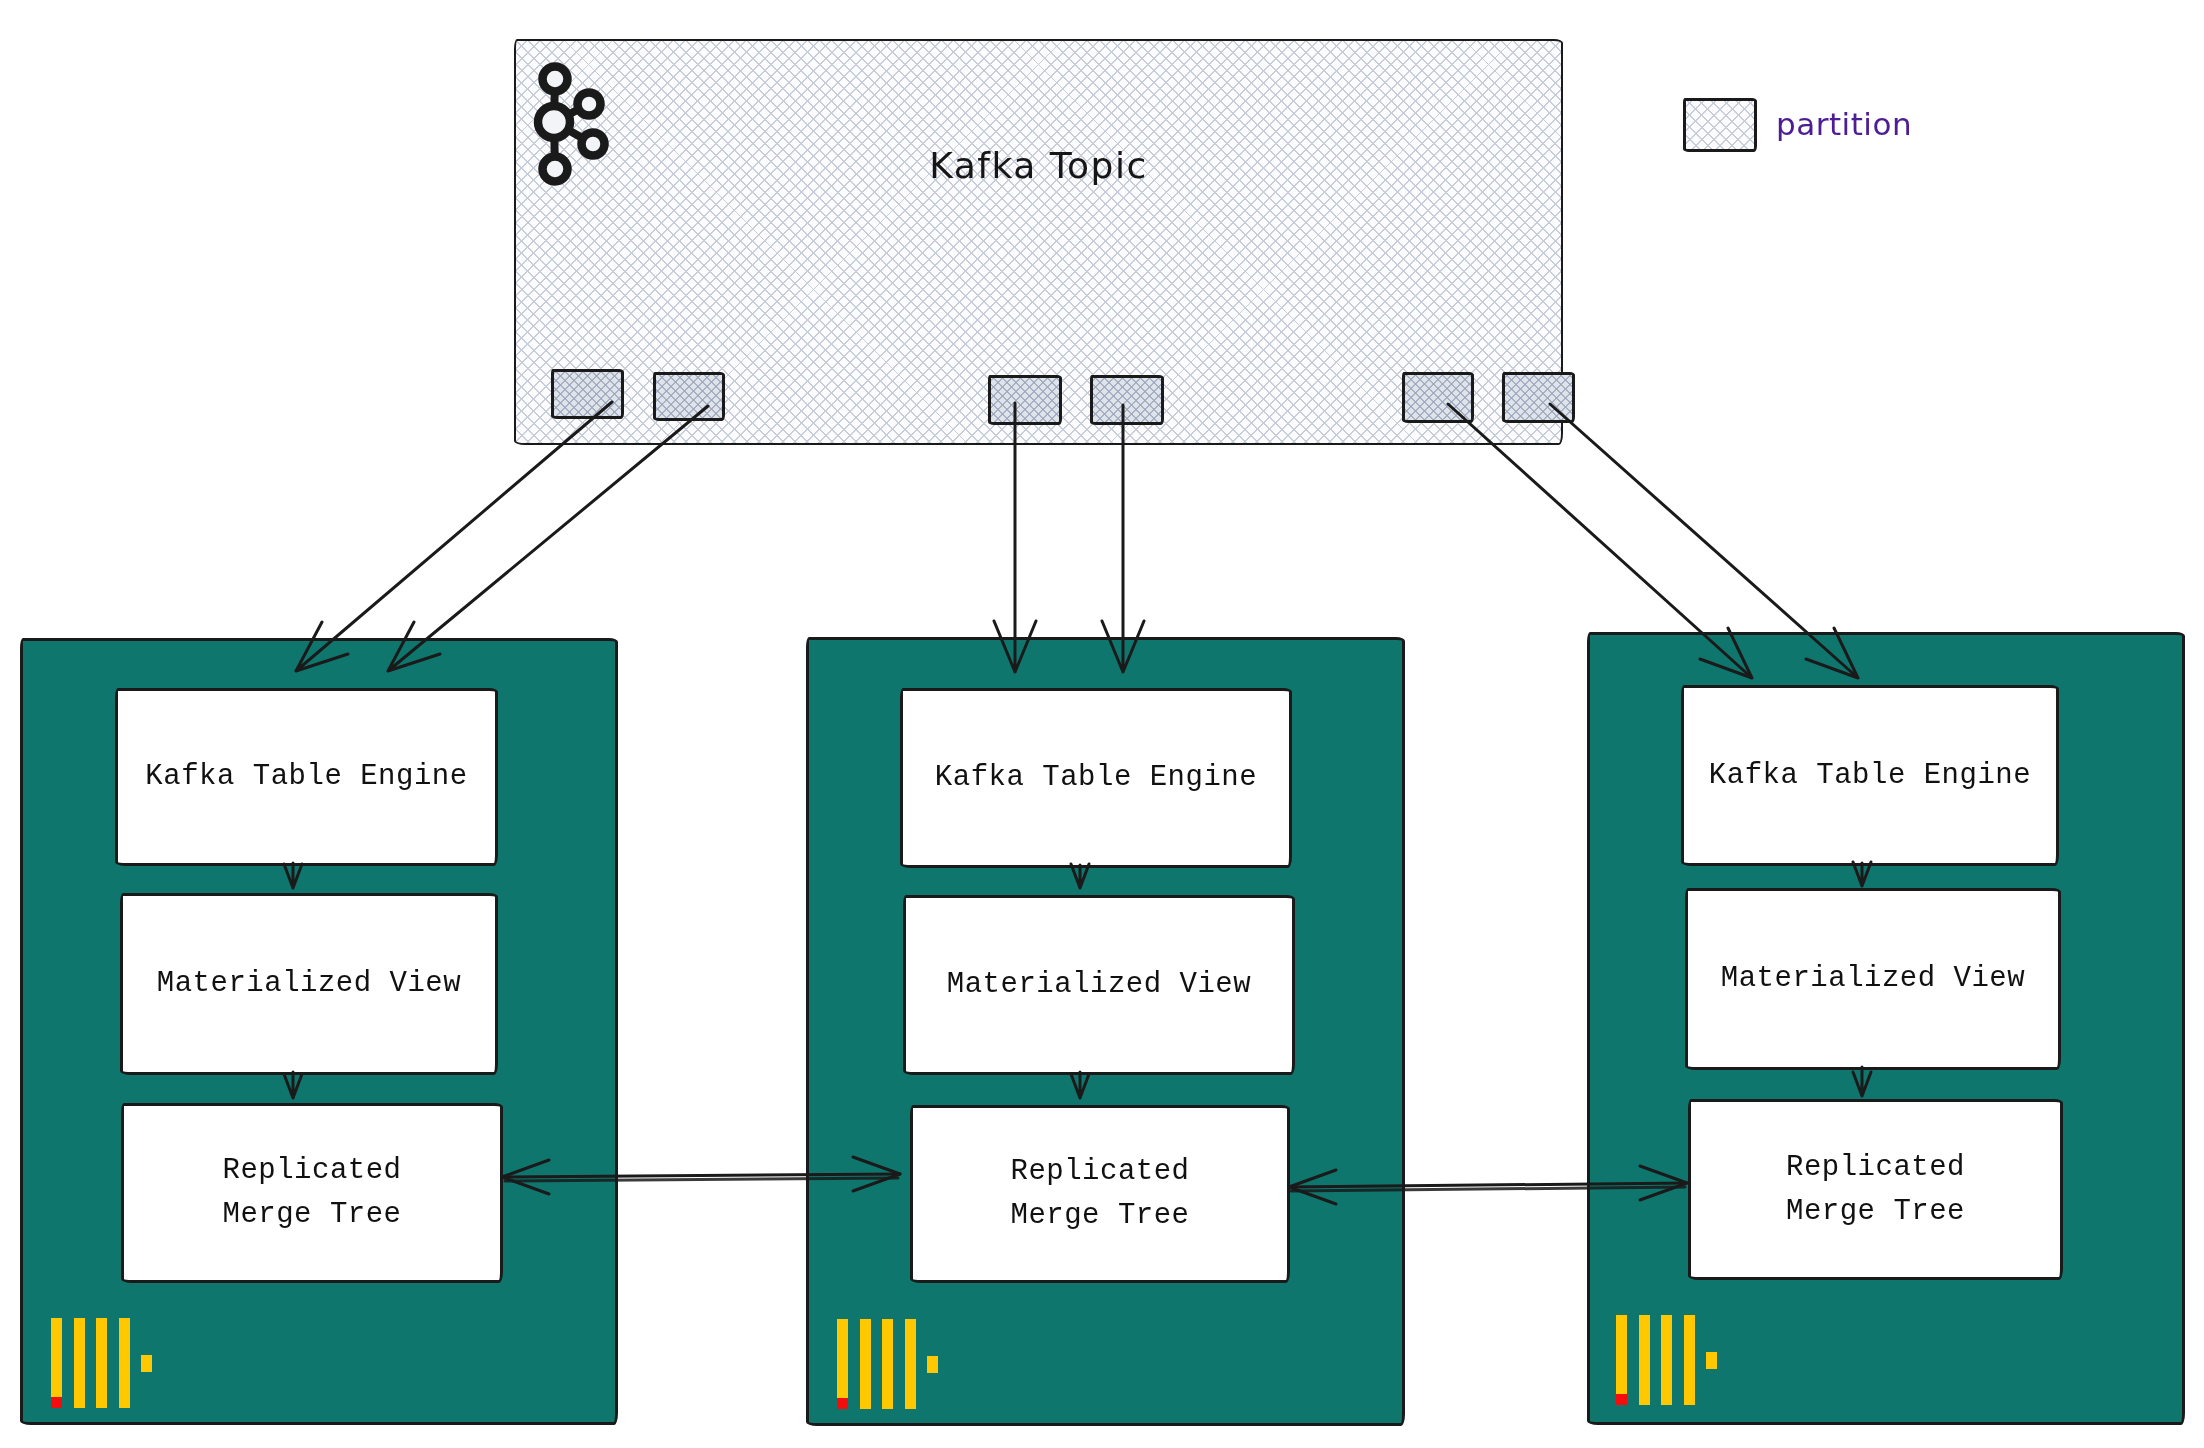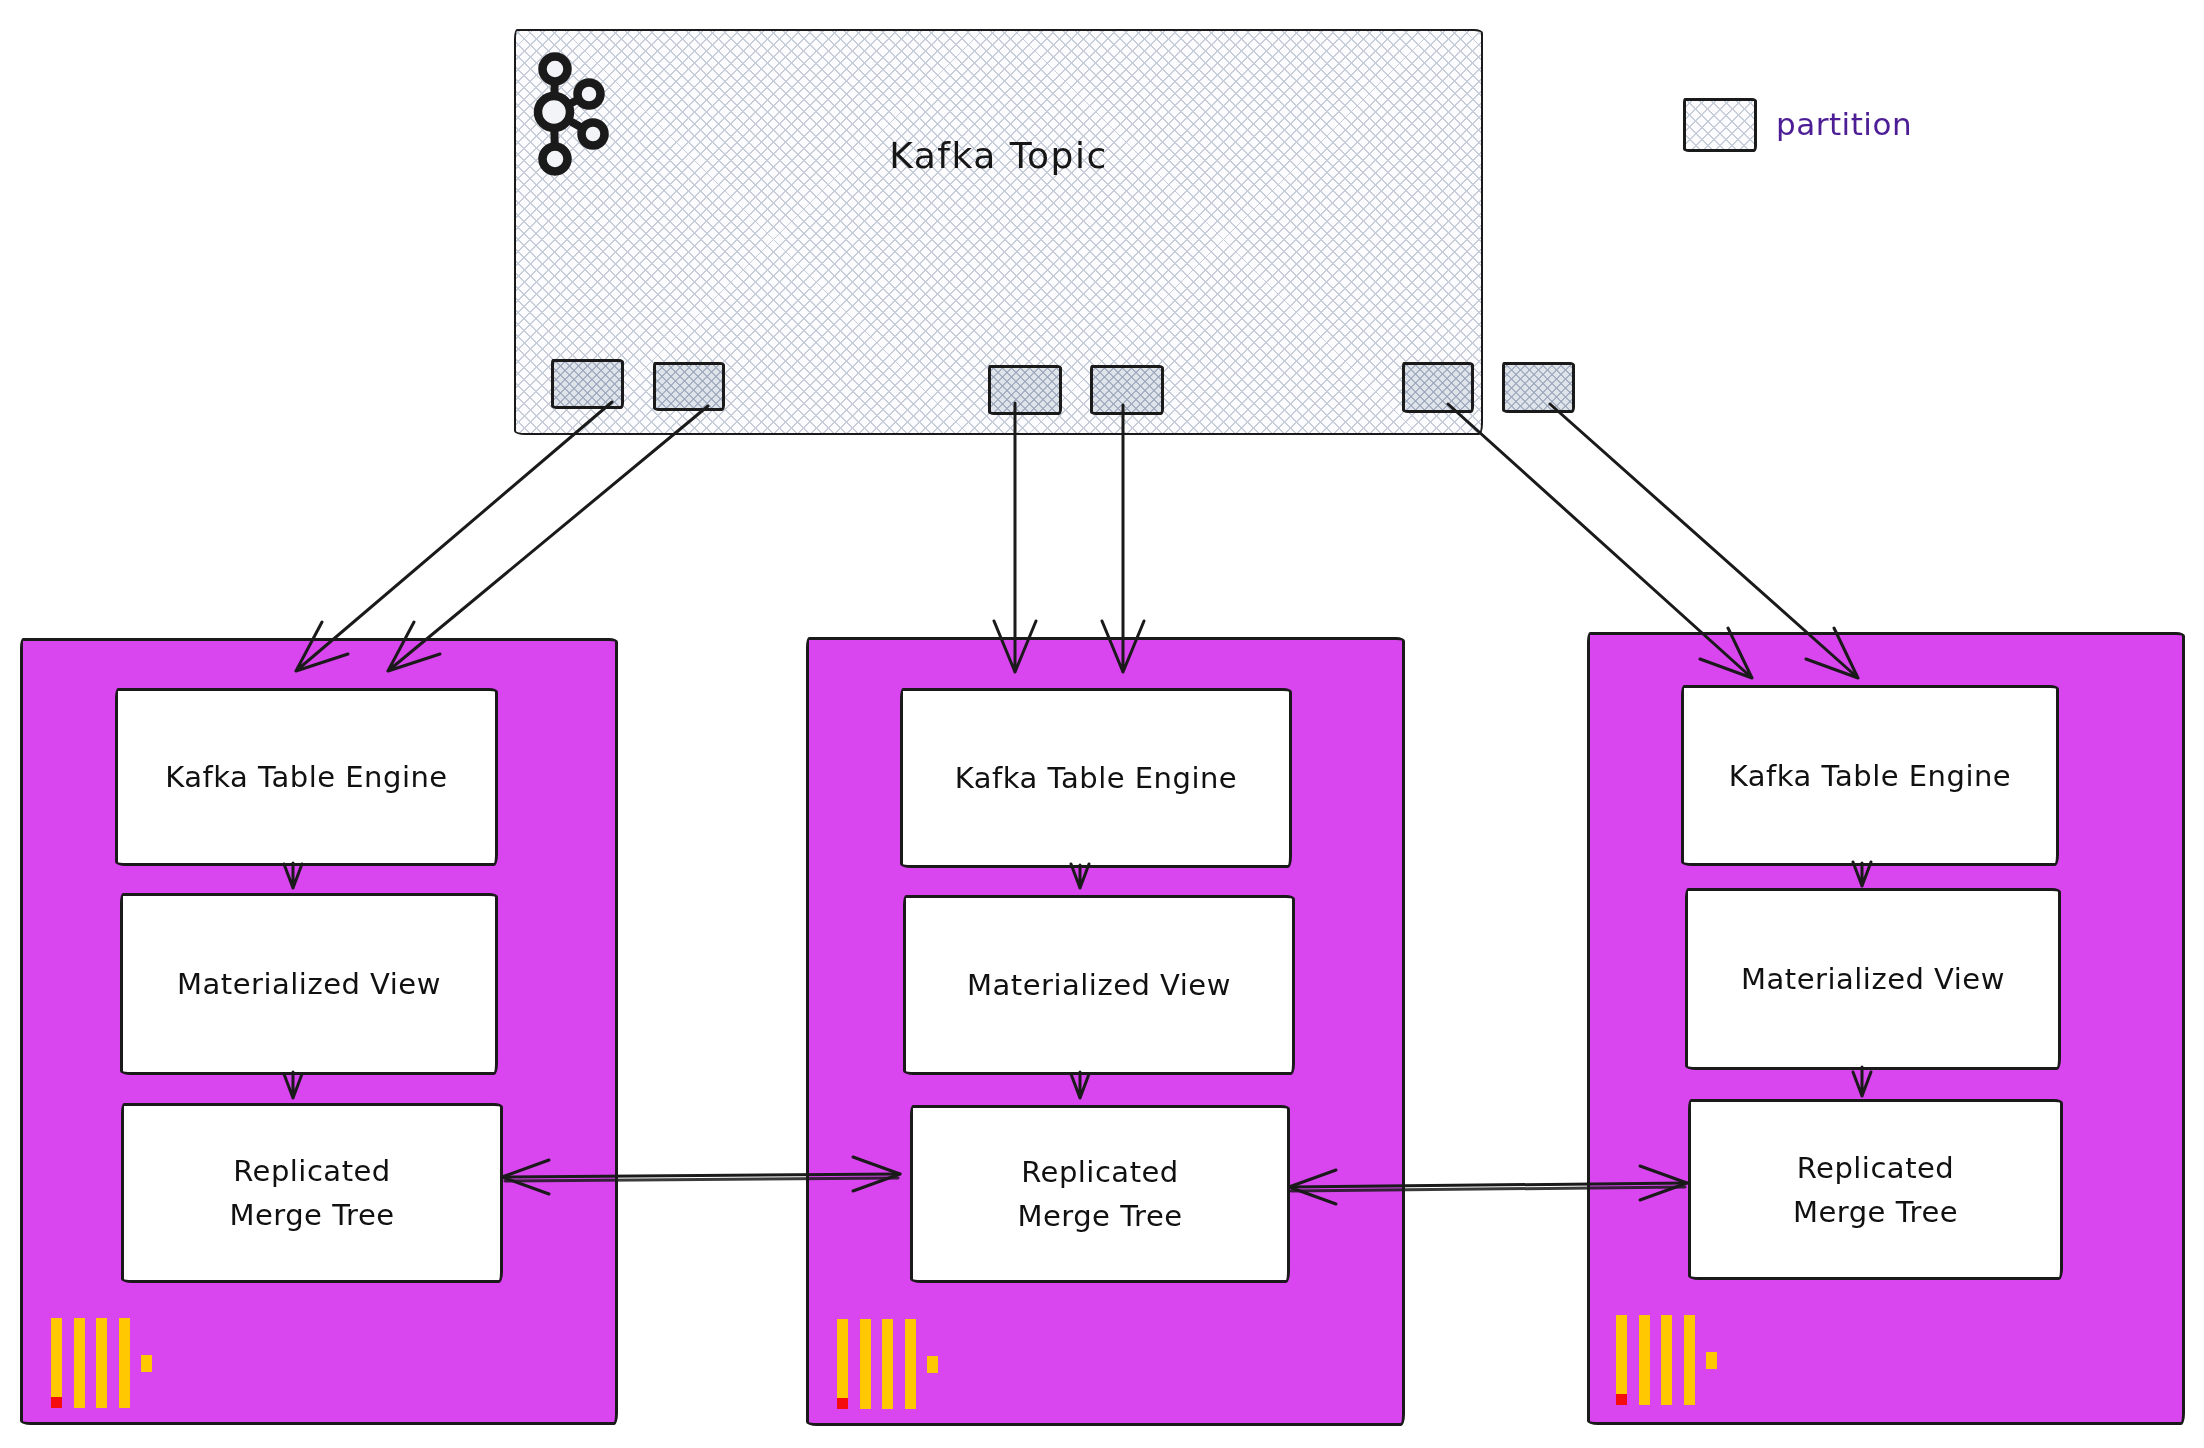--- a/index.html
+++ b/index.html
@@ -21,21 +21,21 @@
   }
 
   
   .sketch{
     position:absolute;box-sizing:border-box;
     border:3px solid var(--stroke,#1a1a1a);
     border-radius:3px 9px 4px 11px / 10px 4px 12px 4px;
   }
   .topic-box{border-width:2.5px;}
   .partition{border-width:3px;border-radius:2px 5px 3px 6px / 5px 3px 6px 3px;}
-  .node{background:#d946ef;}
+  .node{background:#0f766e;font-family:Liberation Mono, monospace;}
   .inner-box{
     background:#ffffff;display:flex;align-items:center;justify-content:center;
     text-align:center;font-size:29px;letter-spacing:.5px;line-height:44px;
     white-space:pre-line;
   }
 
   .topic-title{
     position:absolute;left:0;right:0;top:104px;text-align:center;
     font-size:36px;letter-spacing:1.5px;color:#161616;
   }
@@ -55,21 +55,21 @@
 
   .arrow-layer{position:absolute;left:0;top:0;pointer-events:none;}
   .arrow-layer *{vector-effect:non-scaling-stroke;}
   svg .stroke{stroke:var(--stroke,#1a1a1a);}
 </style>
 </head>
 <body>
 
 <div class="canvas">
 
-  <div class="sketch topic-box hatch" style="left:514px;top:29px;width:969px;height:406px">
+  <div class="sketch topic-box hatch" style="left:514px;top:39px;width:1049px;height:406px">
     <svg width="85" height="145" viewBox="0 0 85 145" style="position:absolute;left:11px;top:8px">
       <g class="stroke" stroke="#1a1a1a" fill="none" stroke-width="8" stroke-linecap="round">
         <line x1="27" y1="73" x2="28" y2="30"></line>
         <line x1="27" y1="73" x2="28" y2="120"></line>
         <line x1="27" y1="73" x2="62" y2="55"></line>
         <line x1="27" y1="73" x2="66" y2="95"></line>
       </g>
       <g class="stroke" stroke="#1a1a1a" fill="#f2f4f8" stroke-width="8.5">
         <circle cx="28" cy="30" r="12.5"></circle>
         <circle cx="27" cy="73" r="16"></circle>

